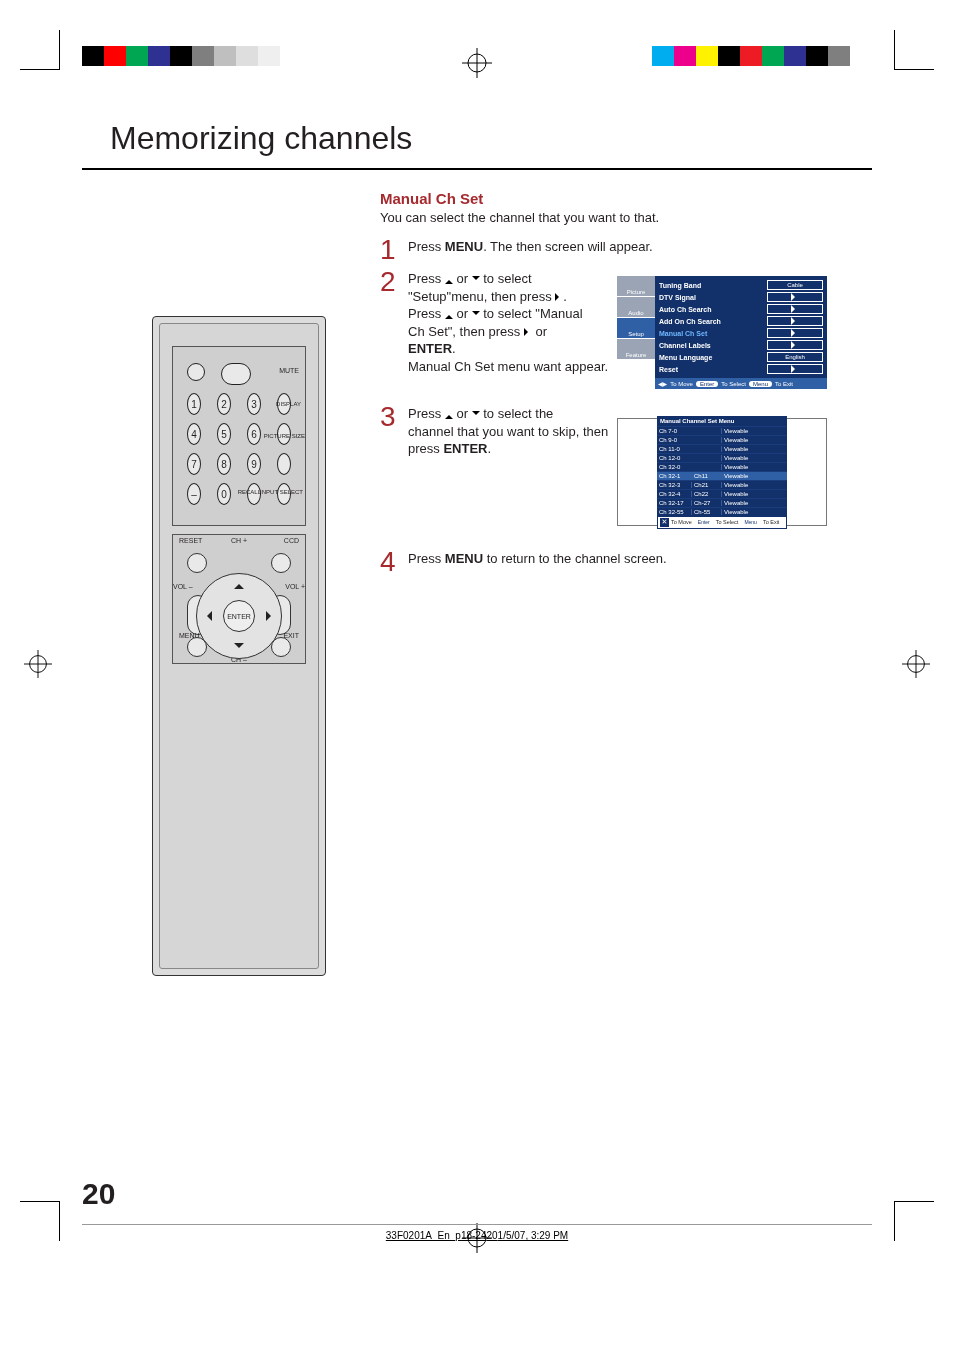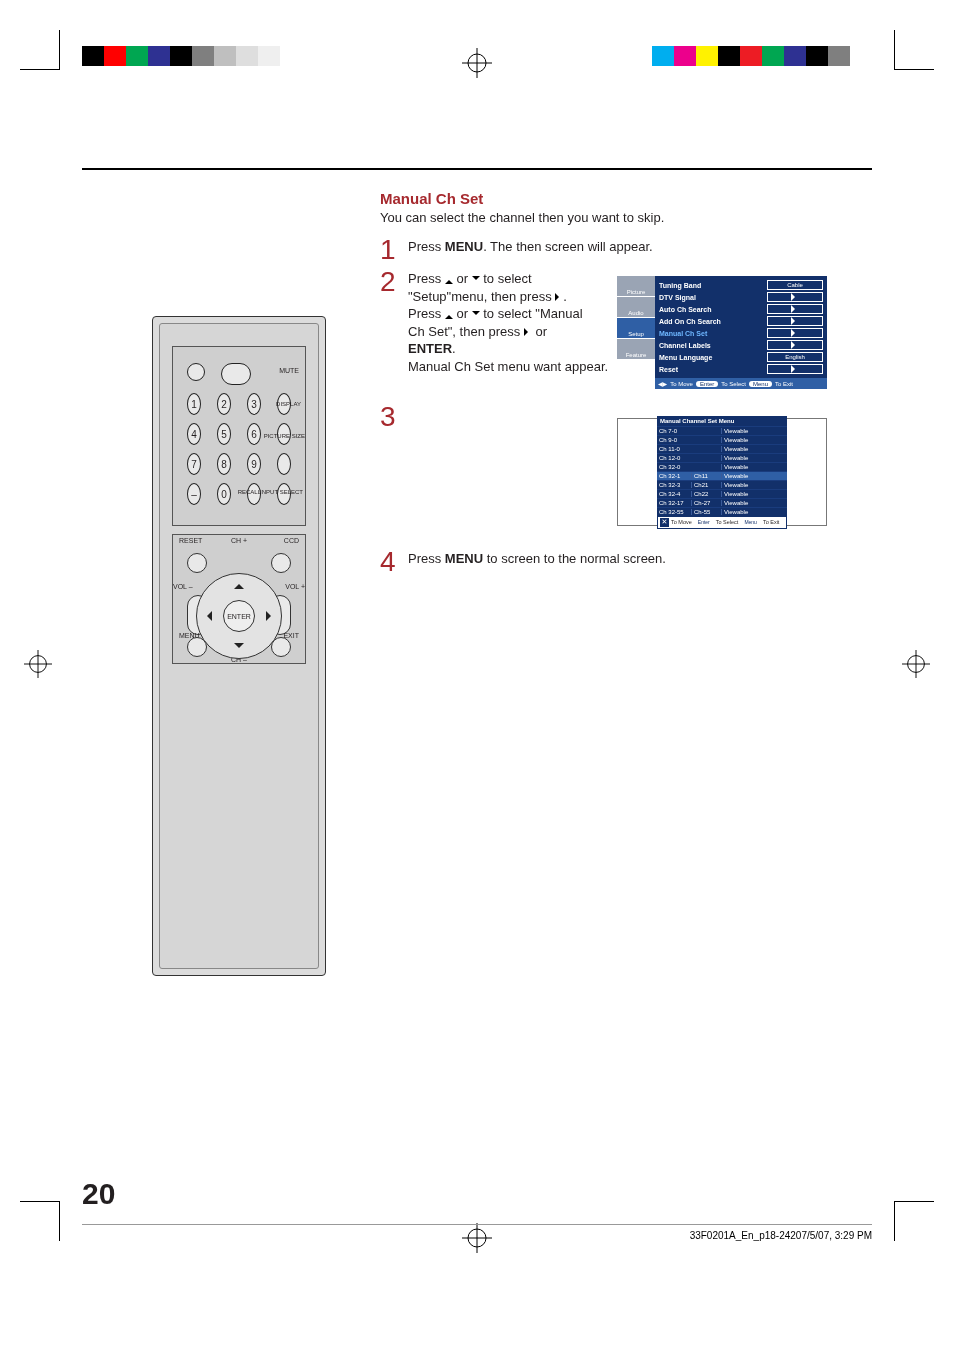--- a/index.html
+++ b/index.html
@@ -100,21 +100,21 @@
   .xb { width:9px; height:9px; background:#12306a; color:#fff; display:inline-flex; align-items:center; justify-content:center; font-size:7px;}
 
   .tri { display:inline-block; width:0; height:0; border:4px solid transparent; vertical-align:middle;}
   .tri.r { border-left-color:#fff; }
   .tri.rt { border-left-color:#000; }
   .tri.u { border-bottom-color:#000; }
   .tri.d { border-top-color:#000; }
 
   
   .pageno { position:absolute; left:82px; bottom:140px; font-size:30px; font-weight:700; }
-  .footer { position:absolute; left:82px; right:82px; bottom:110px; font-size:10px; color:#000; display:flex; justify-content:flex-end;}
+  .footer { position:absolute; left:82px; right:82px; bottom:110px; font-size:10px; color:#000; display:flex; justify-content:center;text-decoration:underline;}
   .footrule { position:absolute; left:82px; right:82px; bottom:126px; height:1px; background:#999;}
 </style>
 </head>
 <body>
 <div class="page">
 
 <div class="crop-tl"></div>
 <div class="crop-tr"></div>
 <div class="crop-bl"></div>
 <div class="crop-br"></div>
@@ -157,24 +157,25 @@
       <div class="sw" style="background: rgb(255, 242, 0);"></div>
       <div class="sw" style="background: rgb(0, 0, 0);"></div>
       <div class="sw" style="background: rgb(237, 28, 36);"></div>
       <div class="sw" style="background: rgb(0, 166, 81);"></div>
       <div class="sw" style="background: rgb(46, 49, 146);"></div>
       <div class="sw" style="background: rgb(0, 0, 0);"></div>
       <div class="sw" style="background: rgb(127, 127, 127);"></div>
       <div class="sw" style="background: rgb(255, 255, 255);"></div>
     </div>
 
+<div class="title">Memorizing channels</div>
 <div class="rule"></div>
 
 <div class="sub">Manual Ch Set</div>
-<div class="intro">You can select the channel then you want to skip.</div>
+<div class="intro">You can select the channel that you want to that.</div>
 
 <div class="step step1">
   <div class="num">1</div>
   <div class="txt" style="max-width:400px">
     <span>Press </span><b>MENU</b><span>.  The then screen will appear.</span>
   </div>
 </div>
 
 <div class="step step2">
   <div class="num">2</div>
@@ -183,26 +184,30 @@
     <span>"Setup"menu, then press </span><span class="tri rt"></span>.<br>
     <span>Press </span><span class="tri u"></span><span> or </span><span class="tri d"></span><span> to select "Manual</span><br>
     <span>Ch Set", then press </span><span class="tri rt"></span><span> or </span><br>
     <b>ENTER</b><span>.</span><br>
     <span>Manual Ch Set menu want appear.</span>
   </div>
 </div>
 
 <div class="step step3">
   <div class="num">3</div>
+  <div class="txt">
+    <span>Press </span><span class="tri u"></span><span> or </span><span class="tri d"></span><span> to select the</span><br>
+    <span>channel that you want to skip, then press </span><b>ENTER</b><span>.</span>
+  </div>
 </div>
 
 <div class="step step4">
   <div class="num">4</div>
   <div class="txt">
-    <span>Press </span><b>MENU</b><span> to screen to the normal screen.</span>
+    <span>Press </span><b>MENU</b><span> to return to the channel screen.</span>
   </div>
 </div>
 
 <div class="remote">
   <div class="inner">
     <div class="power-lbl">POWER</div>
     <div class="sleep-lbl">SLEEP</div>
     <div class="panel top">
       <div class="rowbtn" style="margin-top:6px">
         <span class="rbtn small"></span>
@@ -388,16 +393,16 @@
       <span>To Exit</span>
     </div>
   </div>
 </div>
 
 <div class="pageno">20</div>
 <div class="footrule"></div>
 <div class="footer">
   <span>33F0201A_En_p18-24</span>
   <span>20</span>
-  <span>7/5/07, 3:29 PM</span>
+  <span>1/5/07, 3:29 PM</span>
 </div>
 
 </div>
 
 </body></html>

